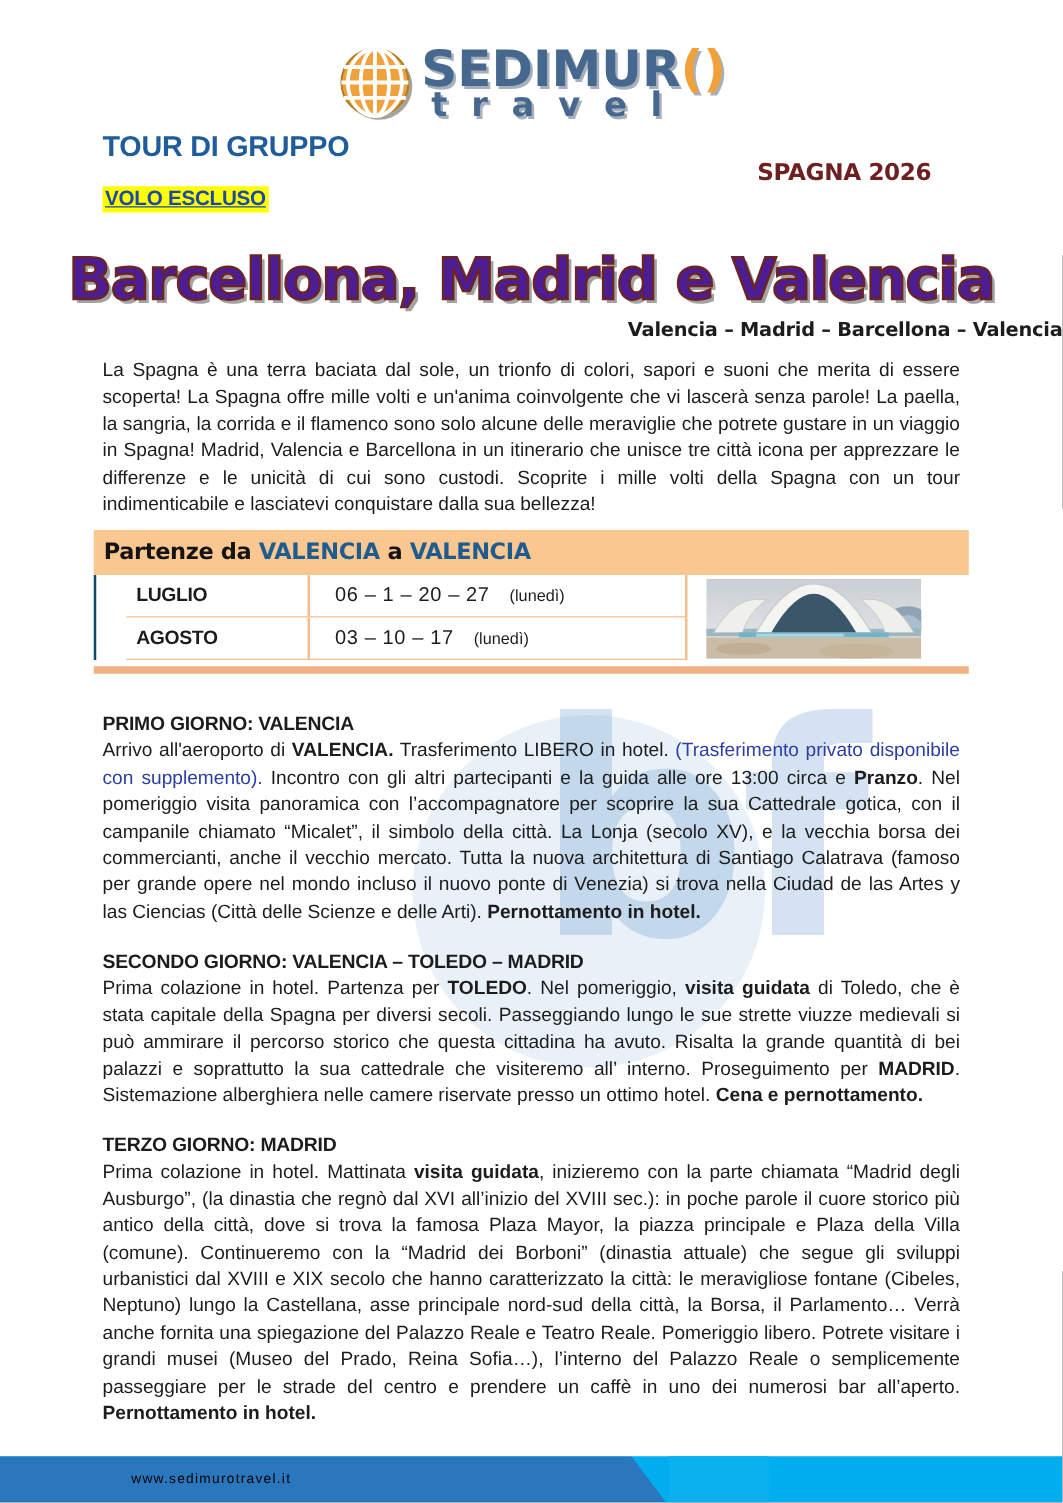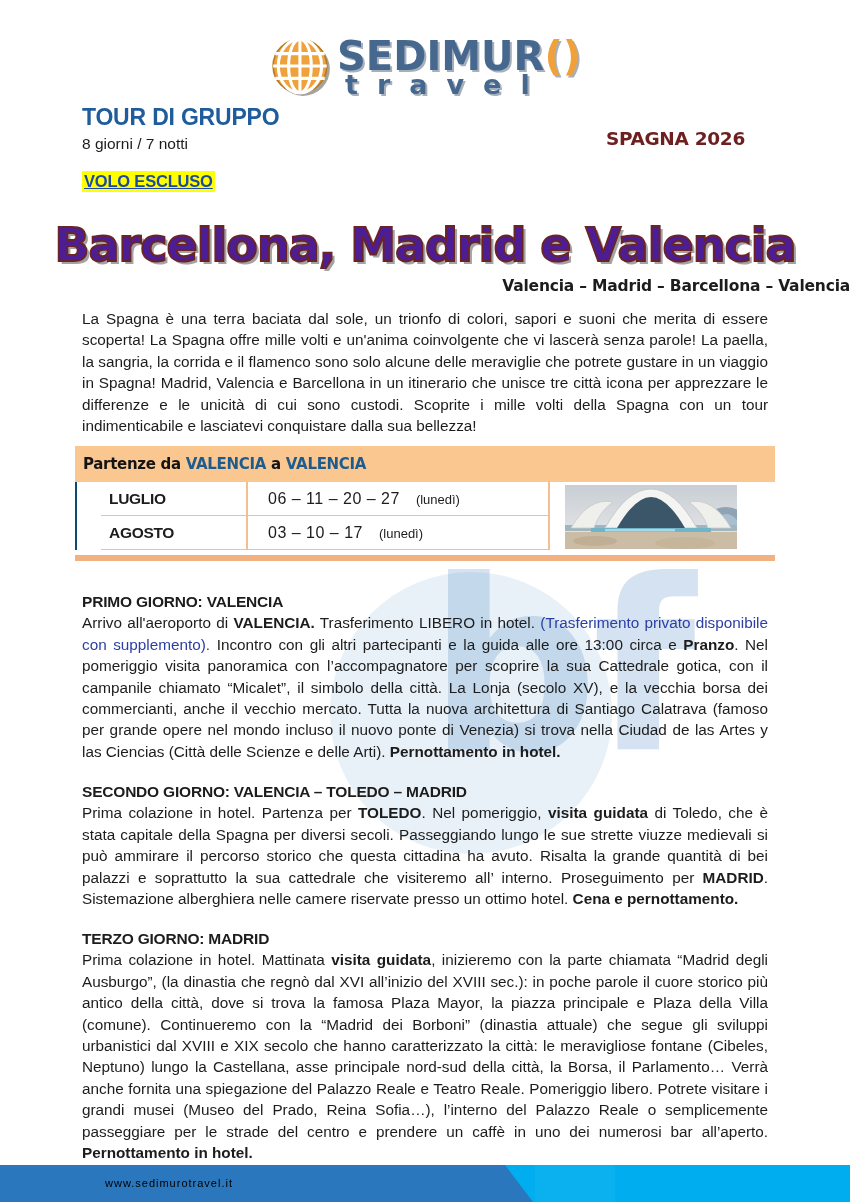--- a/index.html
+++ b/index.html
@@ -42,21 +42,21 @@
     color:#4c1d95; -webkit-text-stroke:1.9px #6B2424;
     text-shadow:3px 3px 0 #A3A3A3;}
   .route{margin-top:7px; text-align:right; font-family:"DejaVu Sans", sans-serif;
     font-weight:bold; font-size:15.5px; letter-spacing:-0.2px;}
   
   .intro{margin:13px 82px 0 82px; text-align:justify;
     font-size:15.3px; line-height:21.4px;}
   
   .departures{margin:10px 75px 0 75px;}
   .dep-banner{background:#FAC791; height:36px; line-height:36px; padding-left:8px;
-    font-family:"DejaVu Sans", sans-serif; font-weight:bold; font-size:15px;
+    font-family:"DejaVu Sans", sans-serif; font-weight:bold; font-size:18px;
     letter-spacing:-0.3px; color:#141414;}
   .seg-city{color:#1E5C8F;}
   .dep-body{position:relative; height:68px;}
   .dep-table{position:absolute; left:0; top:0; width:447px; height:68px;
     border-left:2px solid #0c4a6e; border-right:2px solid #F5BE91;padding-left:24px;}
   .dep-row{display:flex; height:33px; border-bottom:1.5px solid #F5BE91; align-items:center;}
   .dep-month{width:137px; align-self:stretch; display:flex; align-items:center;
     border-right:2px solid #F5BE91; padding-left:8px; font-weight:bold; font-size:15.5px;
     letter-spacing:-0.3px;}
   .dep-dates{padding-left:20px; font-size:16px; letter-spacing:0.5px;}
@@ -110,37 +110,36 @@
         </svg>
         <div class="logo-txt">
           <div class="logo-main"><span>SEDIMUR</span><span class="logo-paren">()</span></div>
           <div class="logo-sub">travel</div>
         </div>
       </div>
     </div>
 
     <div class="meta">
       <div class="tour-type">TOUR DI GRUPPO</div>
-      <div class="duration">8 giorni / 7 notti</div>
       <div class="season">SPAGNA 2026</div>
       <div><span class="flight-note">VOLO ESCLUSO</span></div>
     </div>
 
     <h1 class="main-title">Barcellona, Madrid e Valencia</h1>
     <div class="route">Valencia – Madrid – Barcellona – Valencia</div>
 
     <p class="intro">La Spagna è una terra baciata dal sole, un trionfo di colori, sapori e suoni che merita di essere scoperta! La Spagna offre mille volti e un'anima coinvolgente che vi lascerà senza parole! La paella, la sangria, la corrida e il flamenco sono solo alcune delle meraviglie che potrete gustare in un viaggio in Spagna! Madrid, Valencia e Barcellona in un itinerario che unisce tre città icona per apprezzare le differenze e le unicità di cui sono custodi. Scoprite i mille volti della Spagna con un tour indimenticabile e lasciatevi conquistare dalla sua bellezza!</p>
 
     <section class="departures">
       <div class="dep-banner"><span>Partenze da </span><span class="seg-city">VALENCIA</span><span> a </span><span class="seg-city">VALENCIA</span></div>
       <div class="dep-body">
         <div class="dep-table">
           <div class="dep-row">
             <div class="dep-month">LUGLIO</div>
-            <div class="dep-dates"><span>06 – 11 – 20 – 27</span><span class="dep-note">(lunedì)</span></div>
+            <div class="dep-dates"><span>06 – 1 – 20 – 27</span><span class="dep-note">(lunedì)</span></div>
           </div>
           <div class="dep-row">
             <div class="dep-month">AGOSTO</div>
             <div class="dep-dates"><span>03 – 10 – 17</span><span class="dep-note">(lunedì)</span></div>
           </div>
         </div>
         <svg class="dep-photo" viewBox="0 0 172 64">
           <defs>
             <linearGradient id="sky" x1="0" y1="0" x2="0" y2="1">
               <stop offset="0" stop-color="#C9CED4"></stop>

